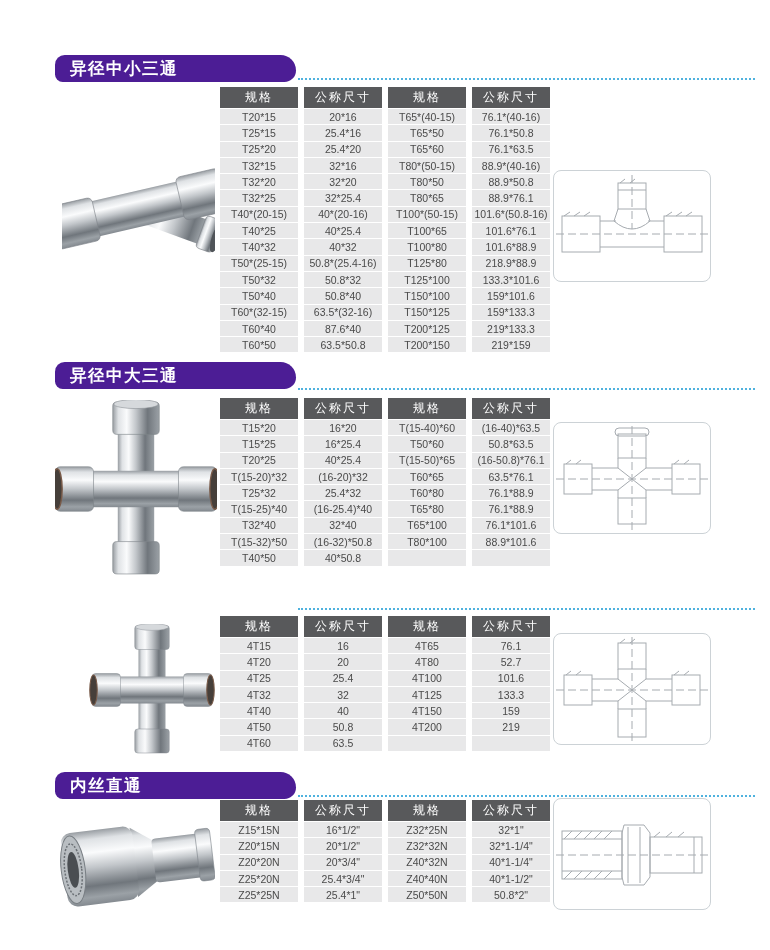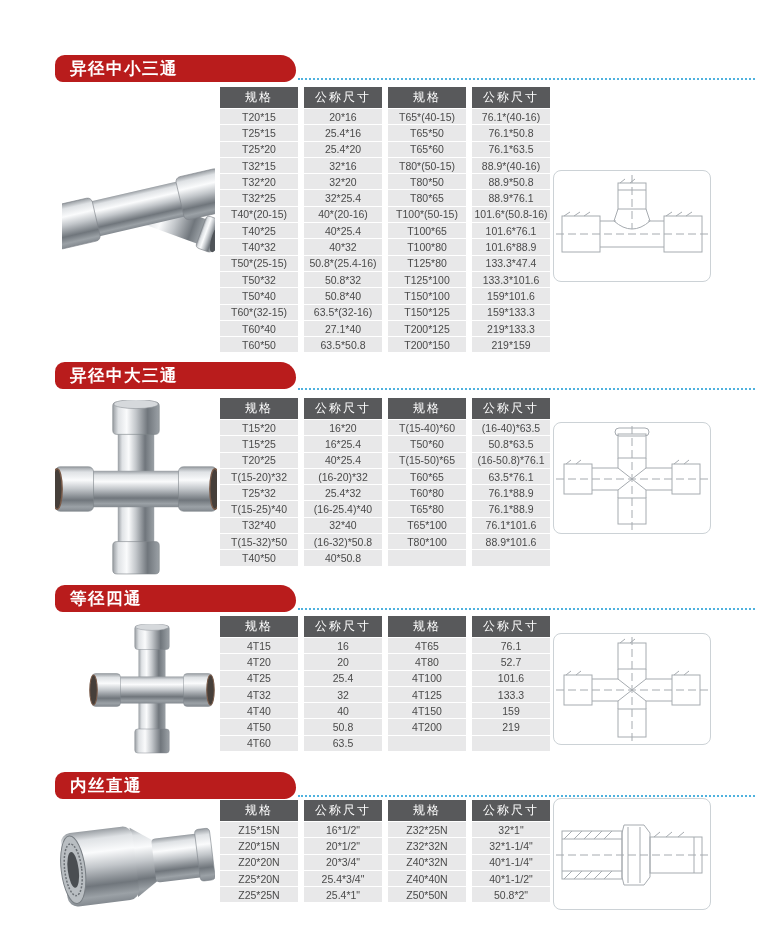--- a/index.html
+++ b/index.html
@@ -1,19 +1,19 @@
 <!DOCTYPE html>
 <html><head>
 <meta charset="utf-8">
 <style>
   * { margin:0; padding:0; box-sizing:border-box; }
   html,body { width:770px; height:950px; background:#ffffff; font-family:"Liberation Sans", sans-serif; }
   .page { position:relative; width:770px; height:950px; background:#ffffff; overflow:hidden; }
 
-  .banner { position:absolute; left:55px; width:241px; height:27px; background:#b91c1c;
+  .banner { position:absolute; left:55px; width:241px; height:27px; background:#4c1d95;
             border-radius:10px 16px 12px 8px; display:flex; align-items:center; padding-left:15px; }
   .banner-title { color:#ffffff; font-size:16.5px; font-weight:bold; letter-spacing:1.5px; white-space:nowrap; }
   .dotted-line { position:absolute; left:298px; width:457px; height:0; border-top:2px dotted #4fb2de; }
 
   .spec-table { position:absolute; left:220px; width:386px; display:grid;
                 grid-template-columns:78px 78px 78px 78px; column-gap:6px; row-gap:1px;
                 grid-template-rows:21px; grid-auto-rows:15.3px; }
   .th { background:#58595b; color:#ffffff; font-size:12px; letter-spacing:2px;
         display:flex; align-items:center; justify-content:center; }
   .td { background:#e8e8e9; color:#4a4a4a; font-size:10.5px;
@@ -101,35 +101,35 @@
       <div class="td">40*25.4</div>
       <div class="td">T100*65</div>
       <div class="td">101.6*76.1</div>
       <div class="td">T40*32</div>
       <div class="td">40*32</div>
       <div class="td">T100*80</div>
       <div class="td">101.6*88.9</div>
       <div class="td">T50*(25-15)</div>
       <div class="td">50.8*(25.4-16)</div>
       <div class="td">T125*80</div>
-      <div class="td">133.3*47.4</div>
+      <div class="td">218.9*88.9</div>
       <div class="td">T50*32</div>
       <div class="td">50.8*32</div>
       <div class="td">T125*100</div>
       <div class="td">133.3*101.6</div>
       <div class="td">T50*40</div>
       <div class="td">50.8*40</div>
       <div class="td">T150*100</div>
       <div class="td">159*101.6</div>
       <div class="td">T60*(32-15)</div>
       <div class="td">63.5*(32-16)</div>
       <div class="td">T150*125</div>
       <div class="td">159*133.3</div>
       <div class="td">T60*40</div>
-      <div class="td">27.1*40</div>
+      <div class="td">87.6*40</div>
       <div class="td">T200*125</div>
       <div class="td">219*133.3</div>
       <div class="td">T60*50</div>
       <div class="td">63.5*50.8</div>
       <div class="td">T200*150</div>
       <div class="td">219*159</div>
     </div>
     <div class="drawing-box" style="top: 170px;">
       <svg width="156" height="110" viewBox="0 0 156 110" fill="none" stroke="#a6abb0" stroke-width="1">
     <path stroke-dasharray="8 4" d="M2 63 H154 M78 4 V58"></path>
@@ -225,23 +225,20 @@
     <rect x="10" y="40" width="28" height="30"></rect>
     <rect x="118" y="40" width="28" height="30"></rect>
     <rect x="64" y="10" width="28" height="24"></rect>
     <rect x="61" y="4" width="34" height="8" rx="4"></rect>
     <rect x="64" y="74" width="28" height="26"></rect>
     <path d="M38 44 H64 M38 66 H64 M92 44 H118 M92 66 H118 M64 34 V44 M92 34 V44 M64 66 V74 M92 66 V74"></path>
     <path d="M64 44 L92 66 M92 44 L64 66"></path>
     <path d="M12 40 l5 -4 M22 40 l5 -4 M120 40 l5 -4 M130 40 l5 -4"></path>
   </svg>
     </div>
-    <div class="banner" style="top: 585px;">
-      <span class="banner-title">等径四通</span>
-    </div>
     <div class="dotted-line" style="top: 608px;"></div>
     <div class="photo-box" style="left: 88px; top: 624px;"><svg width="128" height="132" viewBox="0 0 160 176">
         <defs>
     <linearGradient id="gv2" x1="0" y1="0" x2="0" y2="1">
       <stop offset="0" stop-color="#989da2"></stop>
             <stop offset="0.12" stop-color="#dfe2e5"></stop>
       <stop offset="0.3" stop-color="#fafbfc"></stop>
             <stop offset="0.5" stop-color="#c2c6ca"></stop>
       <stop offset="0.75" stop-color="#70767c"></stop>
             <stop offset="0.9" stop-color="#9ba1a6"></stop>

